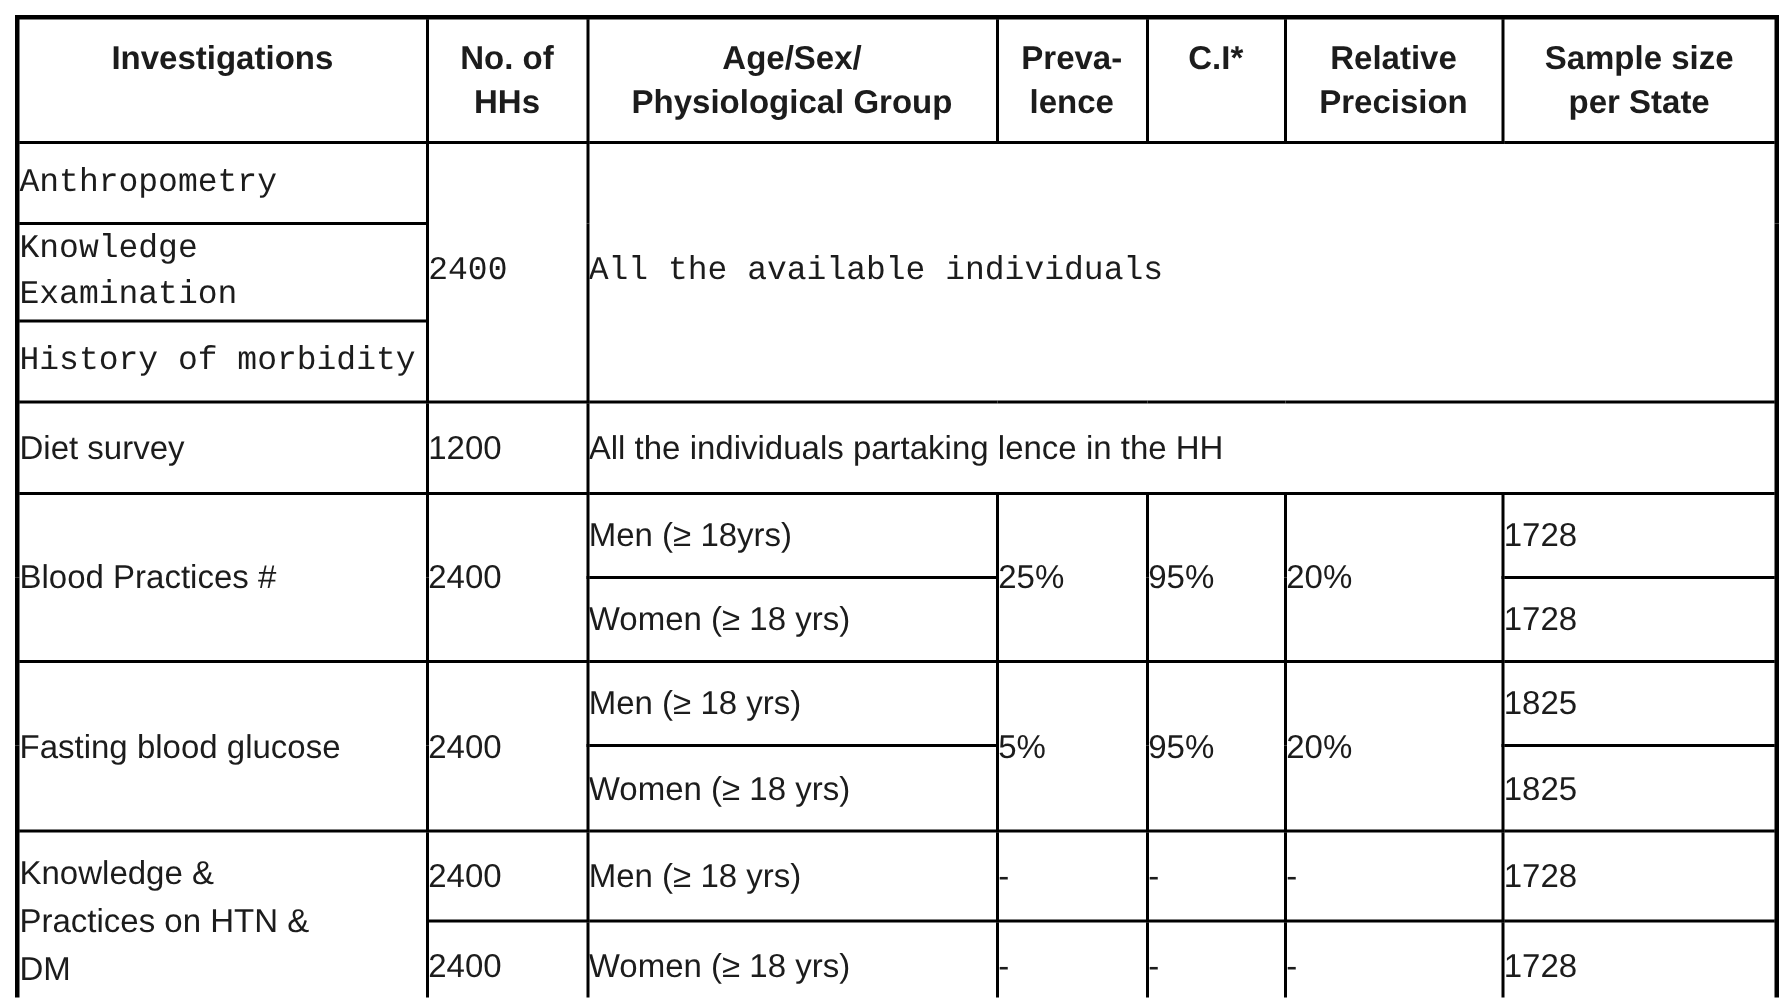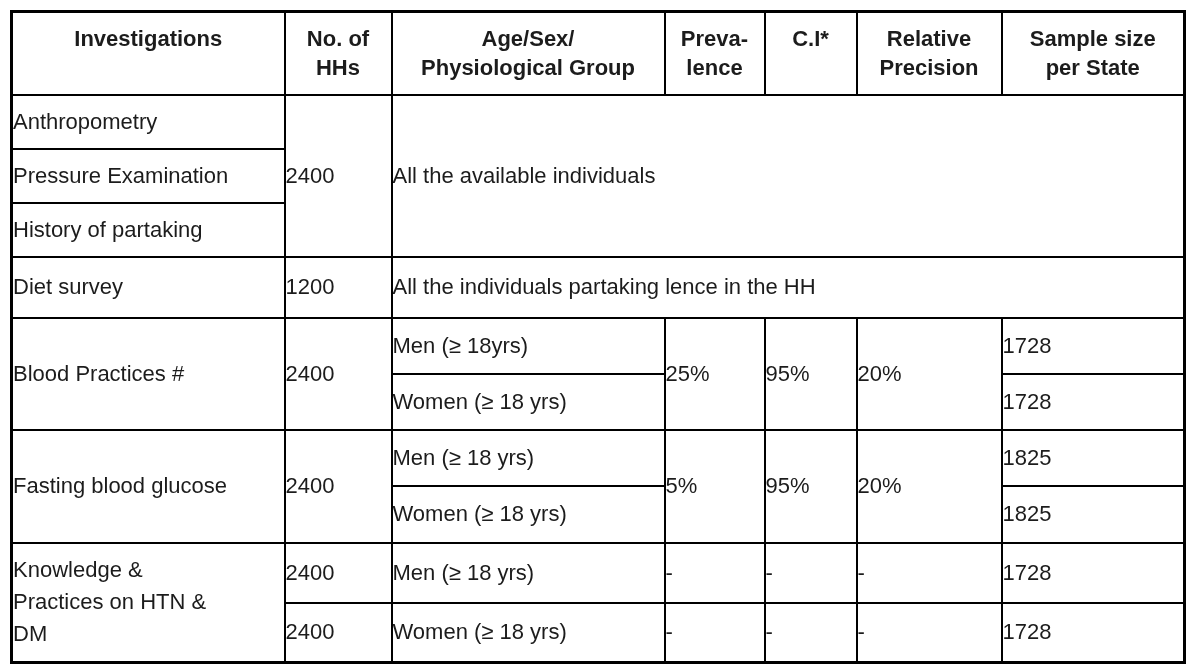--- a/index.html
+++ b/index.html
@@ -43,21 +43,21 @@
   table.sampling td {
     vertical-align: middle;
     line-height: 1.45;
   }
   .left   { text-align: left; padding-left: 14px; padding-right: 6px; }
   .center { text-align: left; }
   .prewrap { white-space: pre-line; margin-top: 12px; }
 
   
   tr.h-header { height: 83px; }
-  tr.h-sub1   { height: 54px; }
+  tr.h-sub1   { height: 54px; font-family: Liberation Mono, monospace; }
   tr.h-diet   { height: 61px; }
   tr.h-half   { height: 56px; }
   tr.h-half2  { height: 57px; }
   tr.h-kp     { height: 60px; }
 </style>
 </head>
 <body>
 
 <div class="page">
   <table class="sampling">
@@ -86,24 +86,24 @@
       <th>Sample size
 per State</th>
     </tr>
 
     <tr class="h-sub1">
       <td class="left">Anthropometry</td>
       <td class="center" rowspan="3">2400</td>
       <td class="center" colspan="5" rowspan="3">All the available individuals</td>
     </tr>
     <tr class="h-sub1">
-      <td class="left">Pressure Examination</td>
+      <td class="left">Knowledge Examination</td>
     </tr>
     <tr class="h-sub1">
-      <td class="left">History of partaking</td>
+      <td class="left">History of morbidity</td>
     </tr>
 
     <tr class="h-diet">
       <td class="left">Diet survey</td>
       <td class="center">1200</td>
       <td class="left" colspan="5">All the individuals partaking lence in the HH</td>
     </tr>
 
     <tr class="h-half">
       <td class="left" rowspan="2">Blood Practices #</td>

